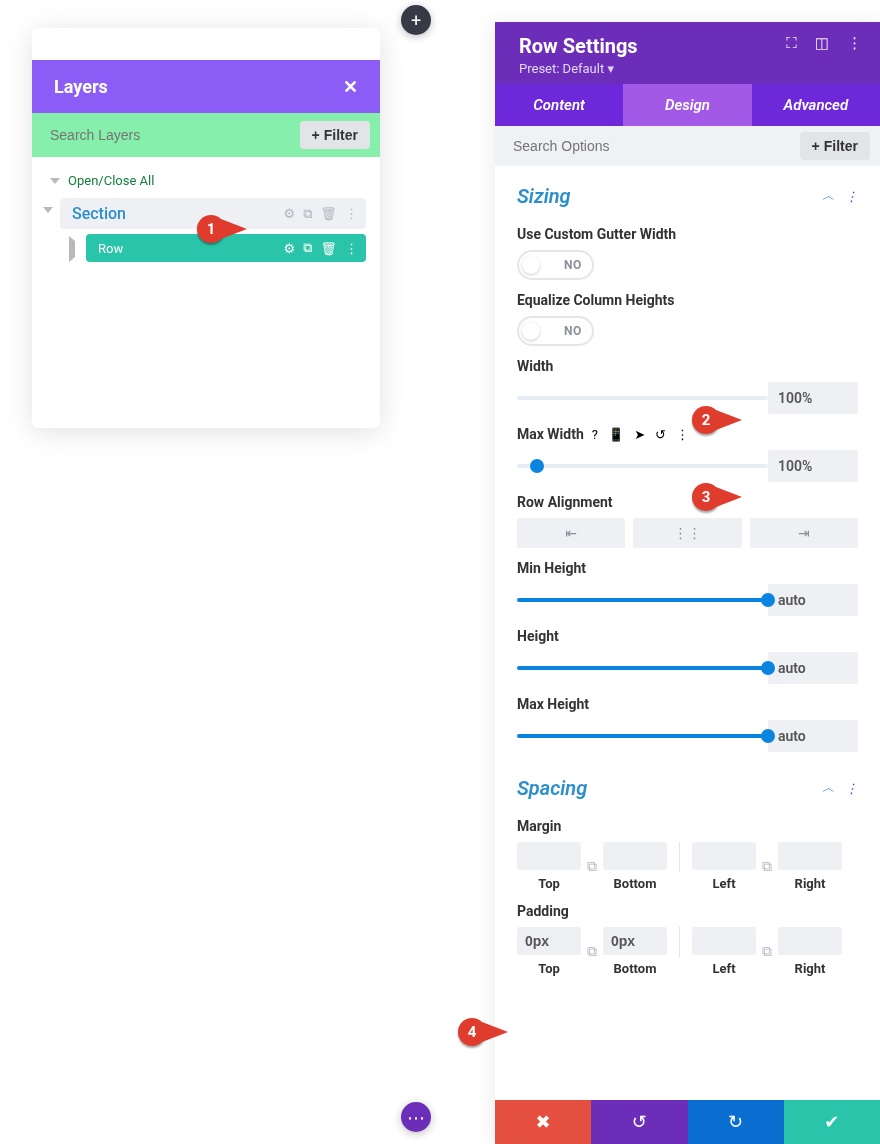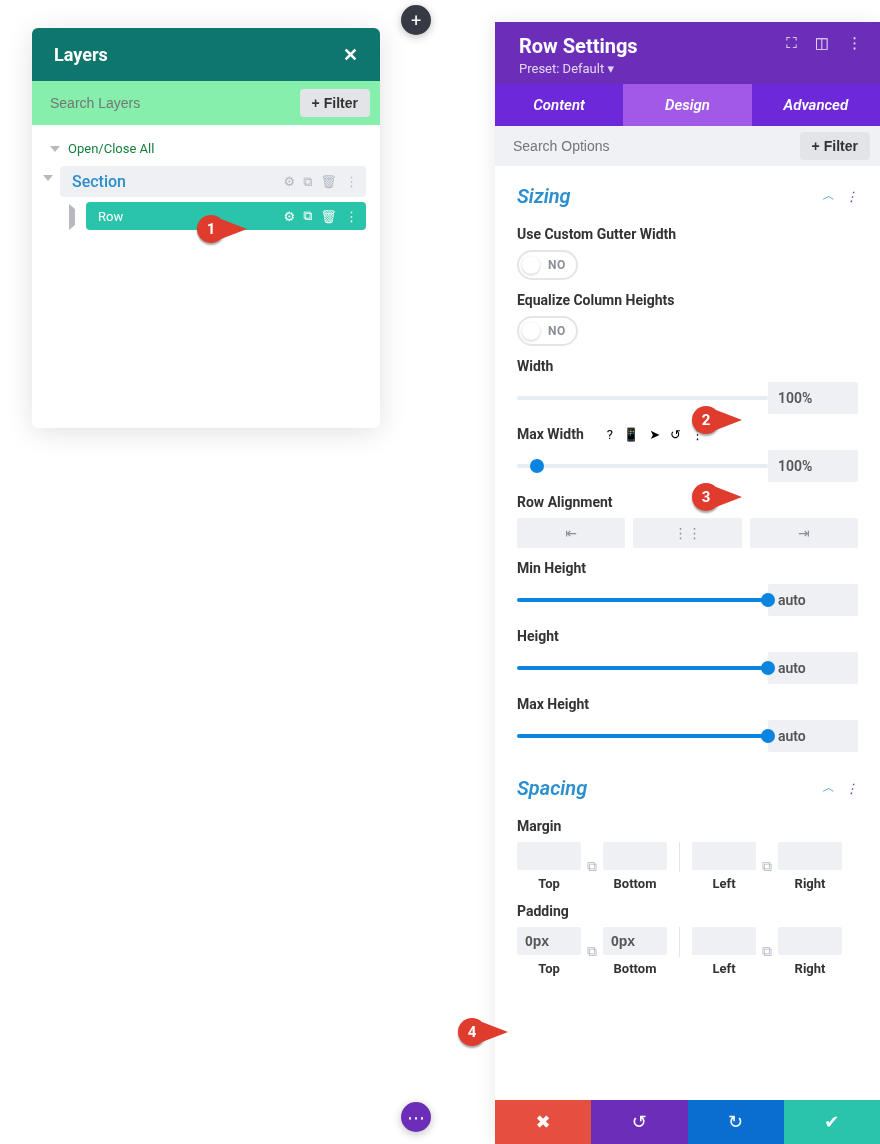--- a/index.html
+++ b/index.html
@@ -19,27 +19,28 @@
     top: 28px;
     width: 348px;
     height: 400px;
     background: #fff;
     border-radius: 6px;
     box-shadow: 0 4px 28px rgba(0,0,0,0.12);
     overflow: hidden;
     font-size: 14px;
   }
   .layers-header {
-    background: #0f766e;
+    background: #8b5cf6;
     color: #fff;
     display: flex;
     justify-content: space-between;
     padding: 16px 22px;
     font-weight: 700;
     font-size: 18px;
+    margin-top: 32px;
   }
   .close-x { font-size: 18px; cursor: pointer; }
   .layers-searchbar {
     display: flex;
     align-items: center;
     background: #86efac;
     padding: 8px 10px;
   }
   .layers-search-input {
     flex: 1;
@@ -215,21 +216,21 @@
   .group-h-icons .dots { color: #6c2eb9; }
   .setting-item { padding: 10px 22px 2px 22px; }
   .setting-label { font-weight: 700; font-size: 14px; color: #333; margin-bottom: 8px; }
   .toggle {
     display: inline-flex;
     align-items: center;
     border: 2px solid #e3e5e9;
     border-radius: 16px;
     height: 30px;
     padding: 0 10px 0 3px;
-    gap: 8px;
+    gap: 24px;
     cursor: pointer;
   }
   .toggle .knob { width: 18px; height: 18px; border-radius: 50%; background: #fff; box-shadow: 0 1px 3px rgba(0,0,0,0.2); }
   .toggle .tval { color: #8a8f99; font-weight: 700; font-size: 12px; letter-spacing: .5px;}
 
   .slider-row { display: flex; align-items: center; }
   .slider-track {
     flex: 1;
     height: 4px;
     background: #e6edf5;
@@ -252,21 +253,21 @@
   .slider-value {
     width: 90px;
     background: #eef0f3;
     padding: 8px 10px;
     font-size: 14px;
     font-weight: 600;
     color: #555;
     border-radius: 2px;
   }
 
-  .label-with-icons { display: flex; align-items: center; gap: 23px; margin-bottom: 8px;}
+  .label-with-icons { display: flex; align-items: center; gap: 8px; margin-bottom: 8px;}
   .label-with-icons .lbl { font-weight: 700; font-size: 14px; color: #333; }
   .mw-icons { display:flex; align-items:center; gap:10px; font-size:13px; }
   .mw-icons .mic { cursor:pointer; }
 
   .align-row { display:flex; gap:8px; }
   .align-btn {
     flex:1;
     background:#eef0f3;
     height:30px;
     border:none;

